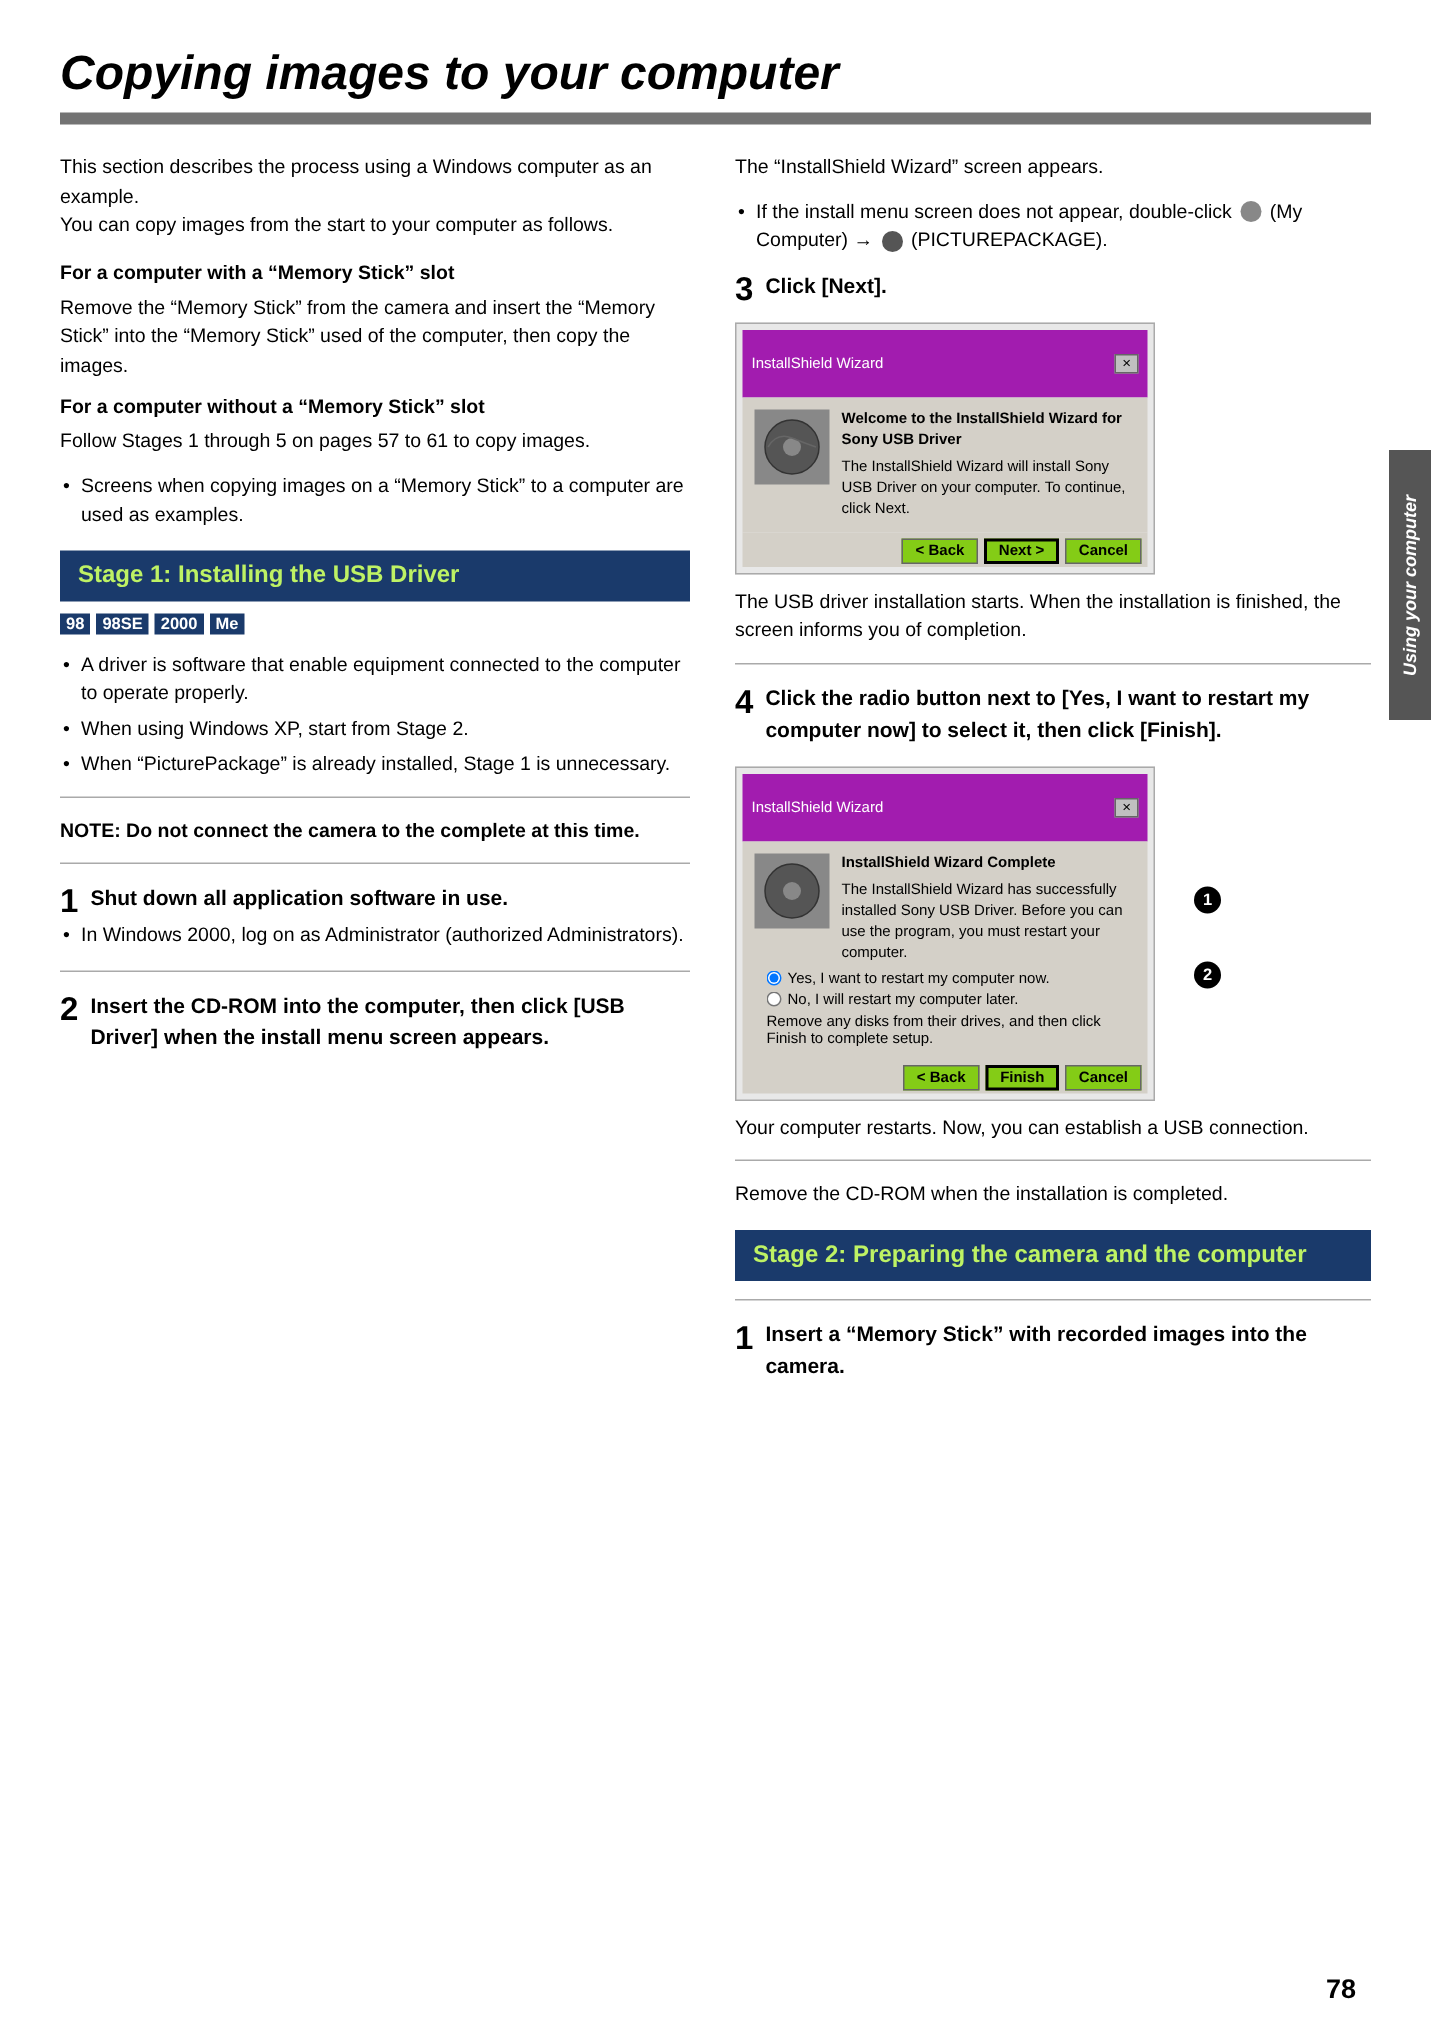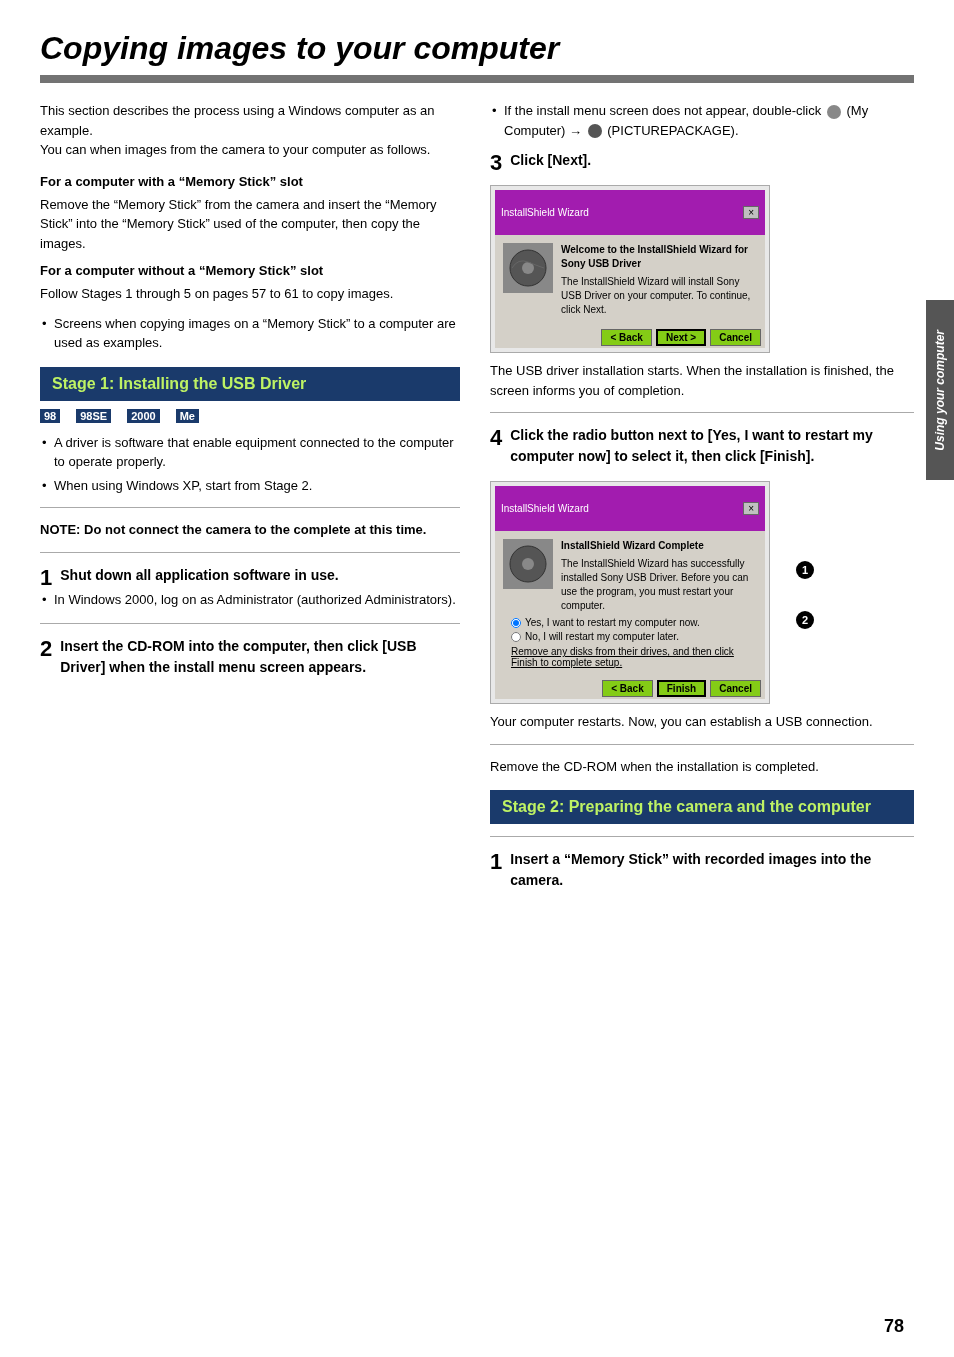--- a/index.html
+++ b/index.html
@@ -56,21 +56,21 @@
     .stage-box {
       background: #1a3a6b;
       color: #bef264;
       font-weight: bold;
       font-size: 16px;
       padding: 8px 12px;
       margin: 14px 0 8px 0;
     }
     .os-badges {
       display: flex;
-      gap: 16px;
+      gap: 4px;
       margin: 6px 0 10px 0;
       align-items: flex-end;
     }
     .os-badge {
       background: #1a3a6b;
       color: #fff;
       font-size: 11px;
       font-weight: bold;
       padding: 1px 4px;
     }
@@ -269,21 +269,21 @@
   </div>
 
   <h1 class="main-title">Copying images to your computer</h1>
 
   <div class="two-col">
 
     <div class="col-left">
 
       <p class="intro-text">
         <span>This section describes the process using a Windows computer as an example.</span><br>
-        <span>You can when images from the camera to your computer as follows.</span>
+        <span>You can copy images from the start to your computer as follows.</span>
       </p>
 
       <div class="subsection-title">For a computer with a “Memory Stick” slot</div>
       <p class="subsection-body">Remove the “Memory Stick” from the camera and insert the “Memory Stick” into the “Memory Stick” used of the computer, then copy the images.</p>
 
       <div class="subsection-title">For a computer without a “Memory Stick” slot</div>
       <p class="subsection-body">Follow Stages 1 through 5 on pages 57 to 61 to copy images.</p>
 
       <ul class="bullet-list">
         <li>Screens when copying images on a “Memory Stick” to a computer are used as examples.</li>
@@ -296,20 +296,21 @@
       <div class="os-badges">
         <span class="os-badge">98</span>
         <span class="os-badge">98SE</span>
         <span class="os-badge">2000</span>
         <span class="os-badge">Me</span>
       </div>
 
       <ul class="bullet-list">
         <li>A driver is software that enable equipment connected to the computer to operate properly.</li>
         <li>When using Windows XP, start from Stage 2.</li>
+        <li>When “PicturePackage” is already installed, Stage 1 is unnecessary.</li>
       </ul>
 
       <hr class="divider">
 
       <p class="note-bold">NOTE: Do not connect the camera to the complete at this time.</p>
 
       <hr class="divider">
 
       <div class="step">
         <div>
@@ -329,20 +330,23 @@
         <div>
           <span class="step-number">2</span>
           <span class="step-text">Insert the CD-ROM into the computer, then click [USB Driver] when the install menu screen appears.</span>
         </div>
       </div>
 
     </div>
 
     <div class="col-right">
 
+      <p class="subsection-body">
+        <span>The “InstallShield Wizard” screen appears.</span>
+      </p>
       <ul class="bullet-list">
         <li>
           <span>If the install menu screen does not appear, double-click</span>
           <span class="small-icon-cd"></span>
           <span>(My Computer) →</span>
           <span class="small-icon-pkg"></span>
           <span>(PICTUREPACKAGE).</span>
         </li>
       </ul>
 
@@ -406,21 +410,21 @@
             </div>
             <div style="padding-left:8px;">
               <div style="display:flex;align-items:center;gap:4px;margin-bottom:3px;">
                 <input type="radio" name="restart" checked="" style="width: 10px; height: 10px;">
                 <span>Yes, I want to restart my computer now.</span>
               </div>
               <div style="display:flex;align-items:center;gap:4px;margin-bottom:3px;">
                 <input type="radio" name="restart" style="width: 10px; height: 10px;">
                 <span>No, I will restart my computer later.</span>
               </div>
-              <div style="margin-top:4px;text-decoration:underline;">Remove any disks from their drives, and then click Finish to complete setup.</div>
+              <div style="margin-top:4px;">Remove any disks from their drives, and then click Finish to complete setup.</div>
             </div>
           </div>
           <div class="screenshot-buttons">
             <button class="scr-btn">&lt; Back</button>
             <button class="scr-btn default">Finish</button>
             <button class="scr-btn">Cancel</button>
           </div>
         </div>
 
         <div style="position:absolute;right:-24px;top:80px;width:18px;height:18px;background:#000;color:#fff;border-radius:50%;display:flex;align-items:center;justify-content:center;font-size:11px;font-weight:bold;">

